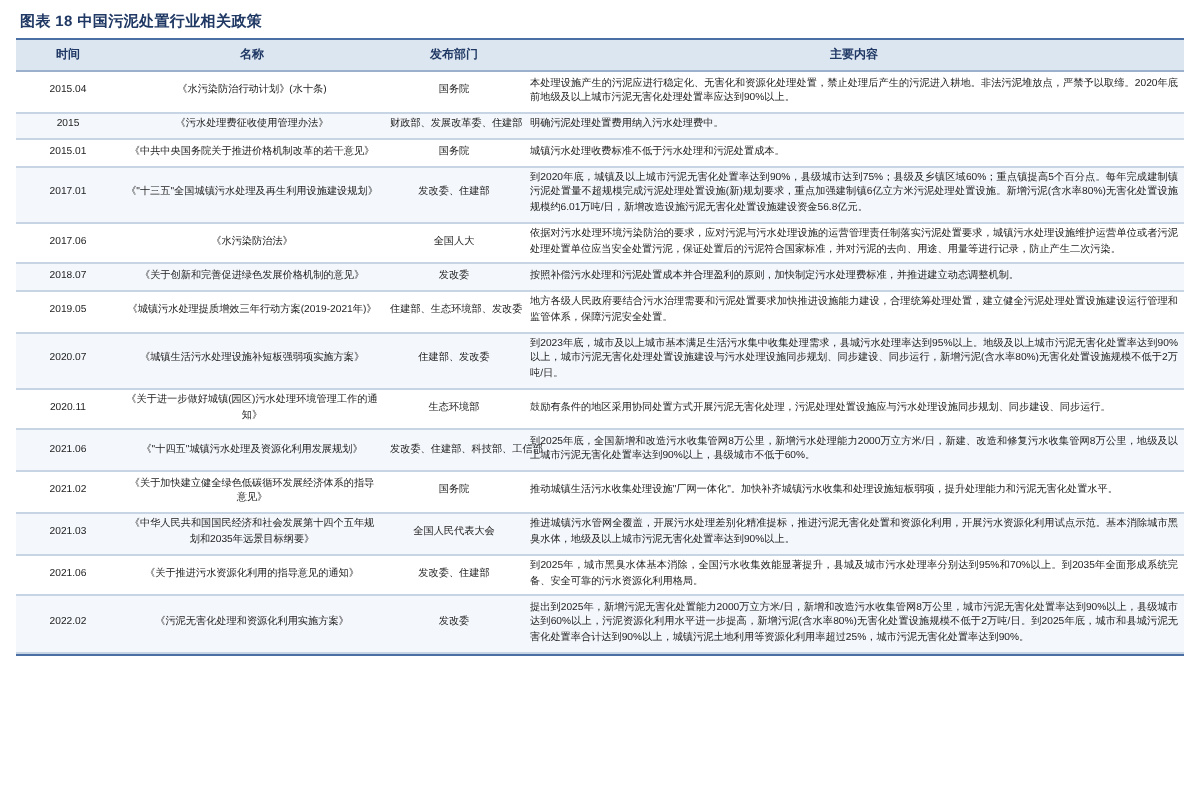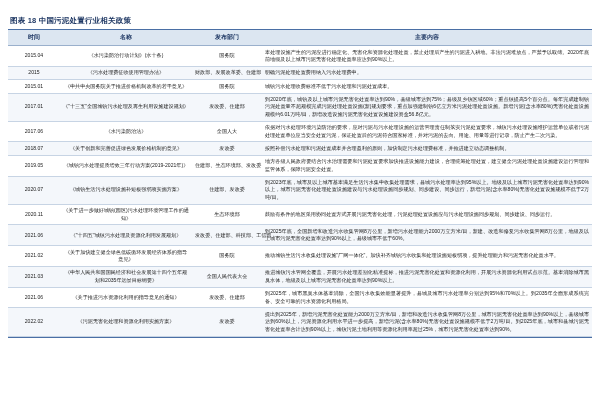--- a/index.html
+++ b/index.html
@@ -10,21 +10,21 @@
   body {
     width: 600px;
     height: 400px;
     font-family: "Liberation Sans", sans-serif;
     overflow: hidden;
   }
   .doc {
     width: 500px;
     height: 400px;
     box-sizing: border-box;
-    padding: 16px 8px 4px 8px;
+    padding: 6px 8px 4px 8px;
     position: relative;
   }
   .fig-title {
     font-size: 7.5px;
     font-weight: bold;
     color: #1f3864;
     margin: 0 0 3px 2px;
     letter-spacing: 0.2px;
   }
   table.main {

